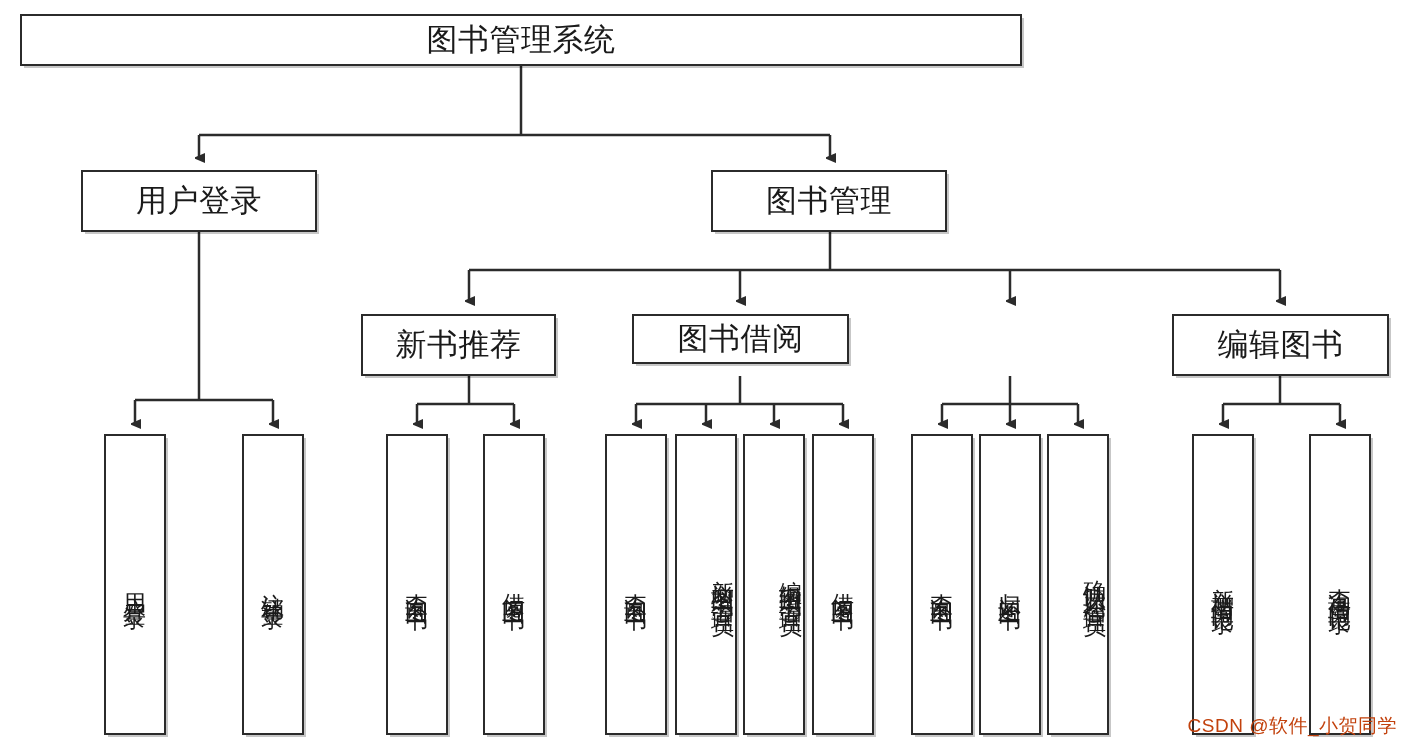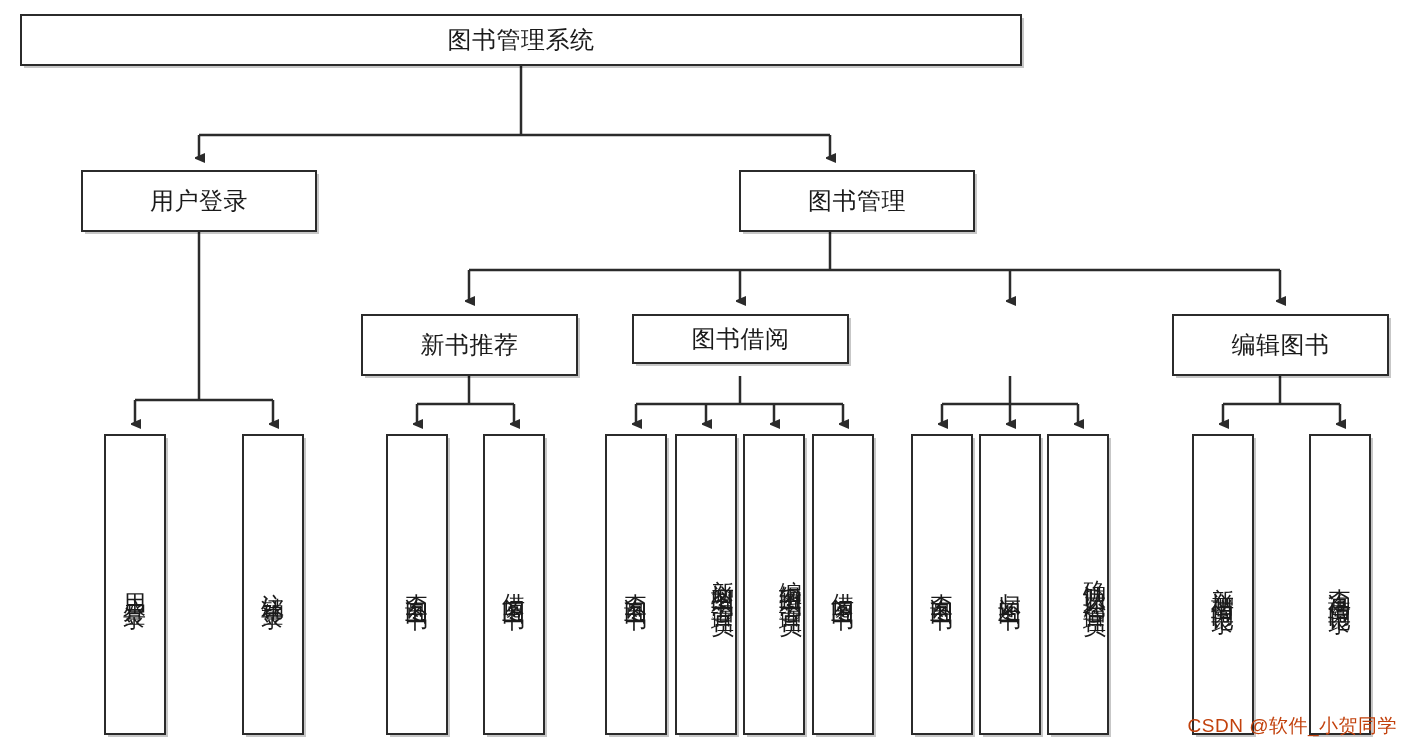--- a/index.html
+++ b/index.html
@@ -24,21 +24,21 @@
     background: #ffffff;
     display: flex;
     align-items: center;
     justify-content: center;
     color: #1a1a1a;
   }
   .node.shadowed {
     box-shadow: 3px 3px 0 -1px rgba(0,0,0,0.22);
   }
   .node-h {
-    font-size: 24px;
+    font-size: 31px;
     line-height: 1.1;
     letter-spacing: 0.5px;
     white-space: nowrap;
     text-align: center;
   }
   .node-v {
     writing-mode: vertical-rl;
     text-orientation: upright;
     font-size: 23px;
     letter-spacing: 5px;
@@ -128,25 +128,25 @@
   </svg>
 
   <div class="node node-h shadowed" style="left:20px; top:14px; width:1002px; height:52px;">
     <span>图书管理系统</span>
   </div>
 
   <div class="node node-h shadowed" style="left:81px; top:170px; width:236px; height:62px;">
     <span>用户登录</span>
   </div>
 
-  <div class="node node-h shadowed" style="left:711px; top:170px; width:236px; height:62px;margin-left:28px;">
+  <div class="node node-h shadowed" style="left:711px; top:170px; width:236px; height:62px;">
     <span>图书管理</span>
   </div>
 
-  <div class="node node-h shadowed" style="left:361px; top:314px; width:217px; height:62px;font-family:Liberation Serif, serif;">
+  <div class="node node-h shadowed" style="left:361px; top:314px; width:195px; height:62px;font-family:Liberation Serif, serif;">
     <span>新书推荐</span>
   </div>
 
   <div class="node node-h shadowed" style="left:632px; top:314px; width:217px; height:50px;">
     <span>图书借阅</span>
   </div>
 
 
   <div class="node node-h shadowed" style="left:1172px; top:314px; width:217px; height:62px;">
     <span>编辑图书</span>

